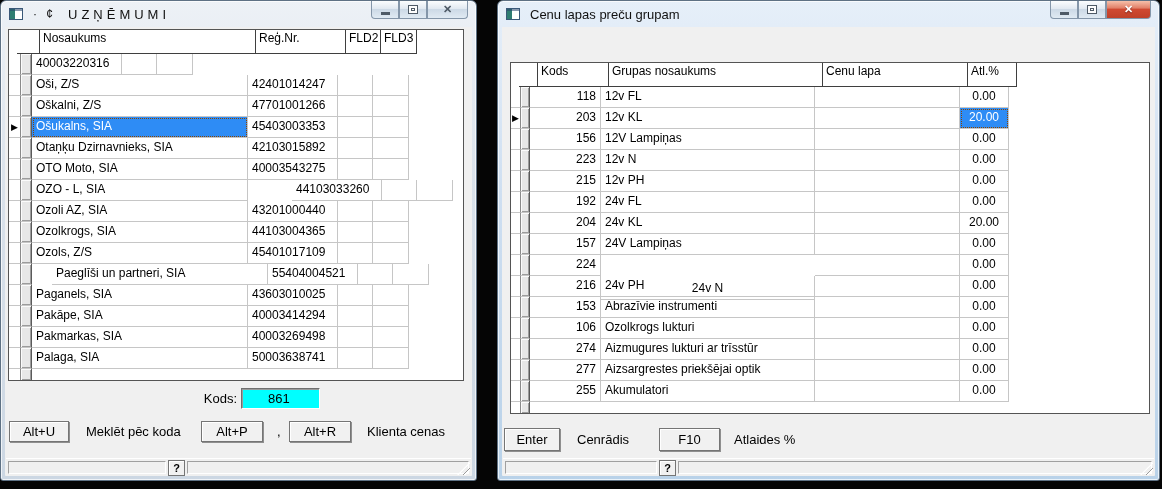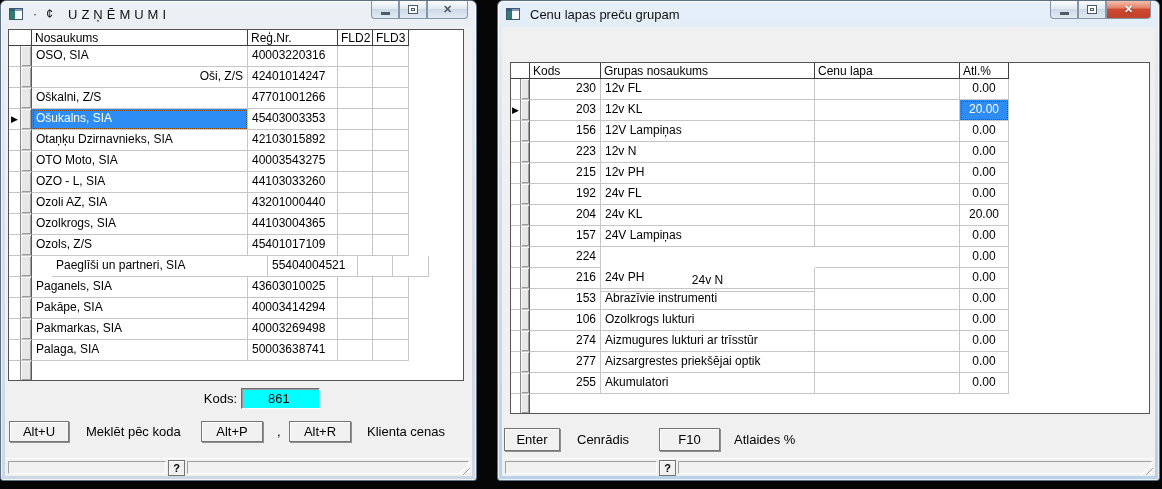--- a/index.html
+++ b/index.html
@@ -43,21 +43,21 @@
 
   .client { position:absolute; left:4px; right:4px; top:26px; bottom:4px;
             background:#f0f0f0; border-radius:0 0 1px 1px; overflow:hidden; }
 
   
   .grid { position:absolute; background:#fff; border:1px solid #545454;
           display:flex; flex-direction:column; overflow:hidden; }
   #left-grid  { left:3px; top:2px;  width:456px; height:352px; }
   #right-grid { left:8px; top:35px; width:640px; height:352px; }
   .grow { display:flex; height:21px; flex:0 0 auto; }
-  .grow.header { height:16px; }
+  .grow.header { height:24px;padding-left:8px; }
   .grow.filler { flex:1 1 auto; height:auto; }
   .cell { height:100%; border-right:1px solid #c6c6c6; border-bottom:1px solid #c6c6c6;
           padding:0 4px; font-size:12px; line-height:19px; white-space:nowrap;
           overflow:hidden; color:#000; flex:0 0 auto; }
   .hcell { border-right:1px solid #3f3f3f; border-bottom:1px solid #3f3f3f;
            line-height:16px; padding:0 3px; background:#fff; }
   .cell.ind { padding:0; text-align:center; border-right:1px solid #8a8a8a;
               font-size:9px; line-height:20px; }
   .cell.btn { padding:0; background:#e7e7e7; border-right:1px solid #5a5a5a;
               box-shadow: inset 1px 1px 0 #fbfbfb, inset -1px -1px 0 #9c9c9c; }
@@ -123,29 +123,28 @@
         <div class="grow header">
           <div class="cell hcell" style="width: 23px;"></div>
           <div class="cell hcell" style="width: 216px;">Nosaukums</div>
           <div class="cell hcell" style="width: 90px;">Reģ.Nr.</div>
           <div class="cell hcell" style="width: 35px;">FLD2</div>
           <div class="cell hcell" style="width: 36px;">FLD3</div>
         </div>
         <div class="grow">
           <div class="cell ind" style="width: 12px;"></div>
           <div class="cell btn" style="width: 11px;"></div>
-          <div class="cell" style="width: 216px; text-align: left;">OSO, SIA</div>
           <div class="cell" style="width: 90px; text-align: left;">40003220316</div>
           <div class="cell" style="width: 35px; text-align: left;"></div>
           <div class="cell" style="width: 36px; text-align: left;"></div>
         </div>
         <div class="grow">
           <div class="cell ind" style="width: 12px;"></div>
           <div class="cell btn" style="width: 11px;"></div>
-          <div class="cell" style="width: 216px; text-align: right;">Oši, Z/S</div>
+          <div class="cell" style="width: 216px; text-align: left;">Oši, Z/S</div>
           <div class="cell" style="width: 90px; text-align: left;">42401014247</div>
           <div class="cell" style="width: 35px; text-align: left;"></div>
           <div class="cell" style="width: 36px; text-align: left;"></div>
         </div>
         <div class="grow">
           <div class="cell ind" style="width: 12px;"></div>
           <div class="cell btn" style="width: 11px;"></div>
           <div class="cell" style="width: 216px; text-align: left;">Oškalni, Z/S</div>
           <div class="cell" style="width: 90px; text-align: left;">47701001266</div>
           <div class="cell" style="width: 35px; text-align: left;"></div>
@@ -172,21 +171,21 @@
           <div class="cell btn" style="width: 11px;"></div>
           <div class="cell" style="width: 216px; text-align: left;">OTO Moto, SIA</div>
           <div class="cell" style="width: 90px; text-align: left;">40003543275</div>
           <div class="cell" style="width: 35px; text-align: left;"></div>
           <div class="cell" style="width: 36px; text-align: left;"></div>
         </div>
         <div class="grow">
           <div class="cell ind" style="width: 12px;"></div>
           <div class="cell btn" style="width: 11px;"></div>
           <div class="cell" style="width: 216px; text-align: left;">OZO - L, SIA</div>
-          <div class="cell" style="width: 90px; text-align: left;">44103033260</div>
+          <div class="cell" style="width: 90px; text-align: left; margin-left: 44px;">44103033260</div>
           <div class="cell" style="width: 35px; text-align: left;"></div>
           <div class="cell" style="width: 36px; text-align: left;"></div>
         </div>
         <div class="grow">
           <div class="cell ind" style="width: 12px;"></div>
           <div class="cell btn" style="width: 11px;"></div>
           <div class="cell" style="width: 216px; text-align: left;">Ozoli AZ, SIA</div>
           <div class="cell" style="width: 90px; text-align: left;">43201000440</div>
           <div class="cell" style="width: 35px; text-align: left;"></div>
           <div class="cell" style="width: 36px; text-align: left;"></div>
@@ -295,21 +294,21 @@
         <div class="grow header">
           <div class="cell hcell" style="width: 19px;"></div>
           <div class="cell hcell" style="width: 71px;">Kods</div>
           <div class="cell hcell" style="width: 214px;">Grupas nosaukums</div>
           <div class="cell hcell" style="width: 145px;">Cenu lapa</div>
           <div class="cell hcell" style="width: 49px;">Atl.%</div>
         </div>
         <div class="grow">
           <div class="cell ind" style="width: 10px;"></div>
           <div class="cell btn" style="width: 9px;"></div>
-          <div class="cell" style="width: 71px; text-align: right;">230</div>
+          <div class="cell" style="width: 71px; text-align: right;">118</div>
           <div class="cell" style="width: 214px; text-align: left;">12v FL</div>
           <div class="cell" style="width: 145px; text-align: left;"></div>
           <div class="cell" style="width: 49px; text-align: center;">0.00</div>
         </div>
         <div class="grow">
           <div class="cell ind" style="width: 10px;">▶</div>
           <div class="cell btn" style="width: 9px;"></div>
           <div class="cell" style="width: 71px; text-align: right;">203</div>
           <div class="cell" style="width: 214px; text-align: left;">12v KL</div>
           <div class="cell" style="width: 145px; text-align: left;"></div>

